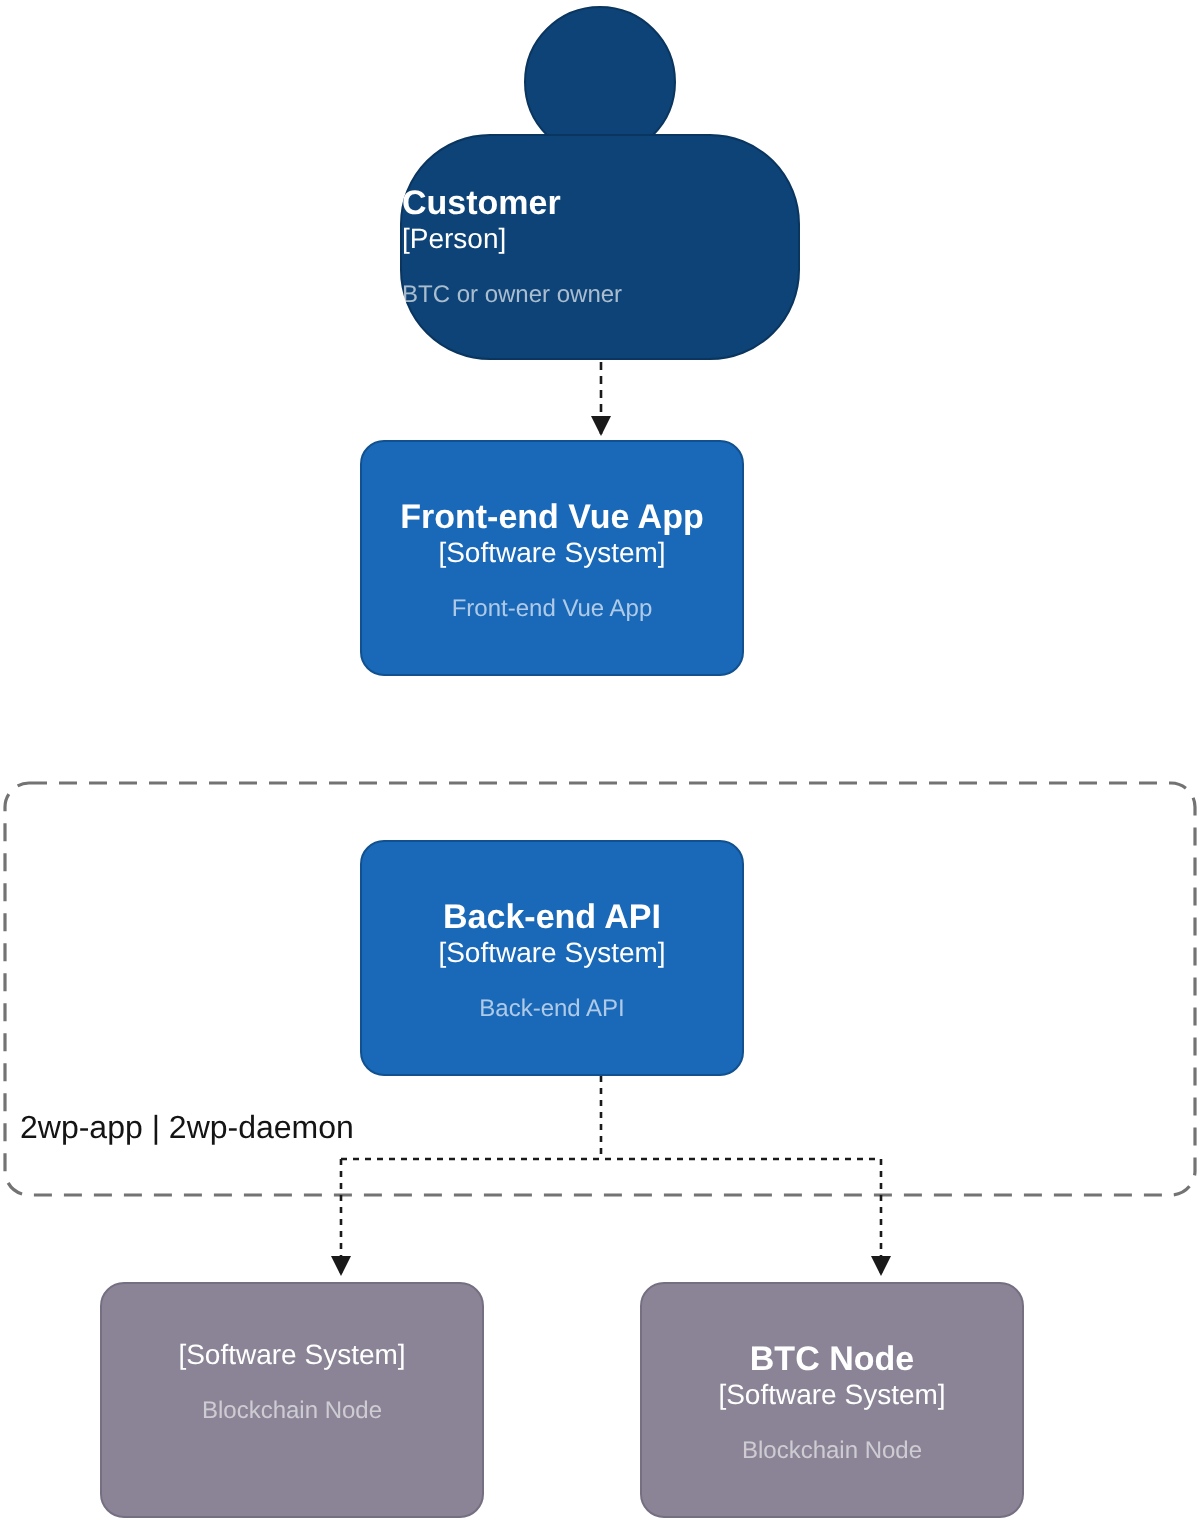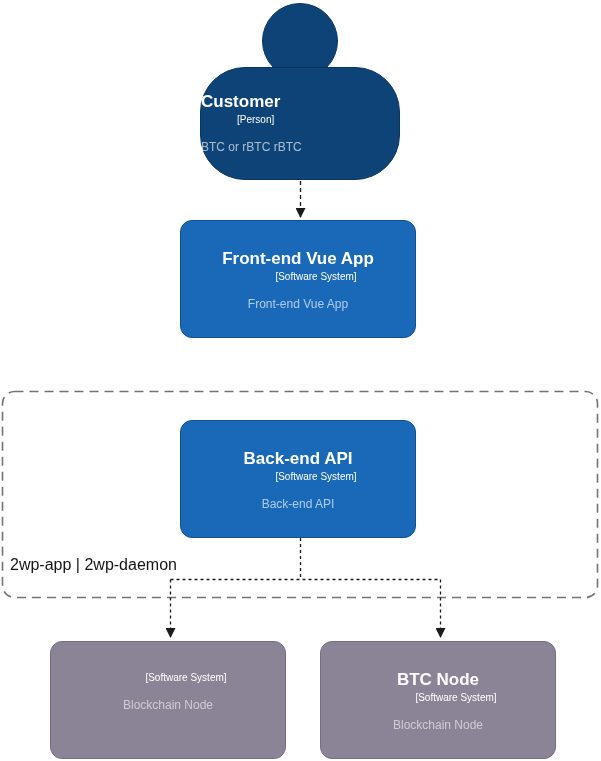--- a/index.html
+++ b/index.html
@@ -45,21 +45,21 @@
     border: 1px solid #0a355f;
     box-sizing: border-box;
     z-index: 2;
     text-align: left;
     color: #ffffff;
     padding-top: 24px;
   }
   
   .sysbox {
     position: absolute;
-    width: 236px;
+    width: 192px;
     height: 118px;
     border-radius: 12px;
     box-sizing: border-box;
     text-align: center;
     color: #ffffff;
     padding-top: 28px;
     z-index: 2;
   }
   .sysbox.blue {
     background: #1a68b8;
@@ -73,23 +73,22 @@
   .box-backend  { left: 180px; top: 420px; }
   .box-rsk      { left: 50px;  top: 641px; }
   .box-btc      { left: 320px; top: 641px; }
 
   .node-title {
     font-size: 17px;
     font-weight: bold;
     line-height: 20px;
   }
   .node-type {
-    font-size: 10px;
+    font-size: 14px;
     line-height: 15px;
-    padding-left: 36px;
   }
   .node-desc {
     margin-top: 13px;
     font-size: 12px;
     line-height: 14px;
     color: rgba(255, 255, 255, 0.65);
   }
   .gray .node-desc {
     color: rgba(255, 255, 255, 0.58);
   }
@@ -131,21 +130,21 @@
 
     <path d="M300.5,538 L300.5,579.5 M170.5,579.5 L440.5,579.5" fill="none" stroke="#1a1a1a" stroke-width="1.3" stroke-dasharray="3 3"></path>
     <path d="M170.5,579.5 L170.5,637" fill="none" stroke="#1a1a1a" stroke-width="1.3" stroke-dasharray="3 3" marker-end="url(#arrowhead)"></path>
     <path d="M440.5,579.5 L440.5,637" fill="none" stroke="#1a1a1a" stroke-width="1.3" stroke-dasharray="3 3" marker-end="url(#arrowhead)"></path>
   </svg>
 
   <div class="person-head"></div>
   <div class="person-body">
     <div class="node-title">Customer</div>
     <div class="node-type">[Person]</div>
-    <div class="node-desc">BTC or rBTC rBTC</div>
+    <div class="node-desc">BTC or owner owner</div>
   </div>
 
   <div class="sysbox blue box-frontend">
     <div class="node-title">Front-end Vue App</div>
     <div class="node-type">[Software System]</div>
     <div class="node-desc">Front-end Vue App</div>
   </div>
 
   <div class="sysbox blue box-backend">
     <div class="node-title">Back-end API</div>

